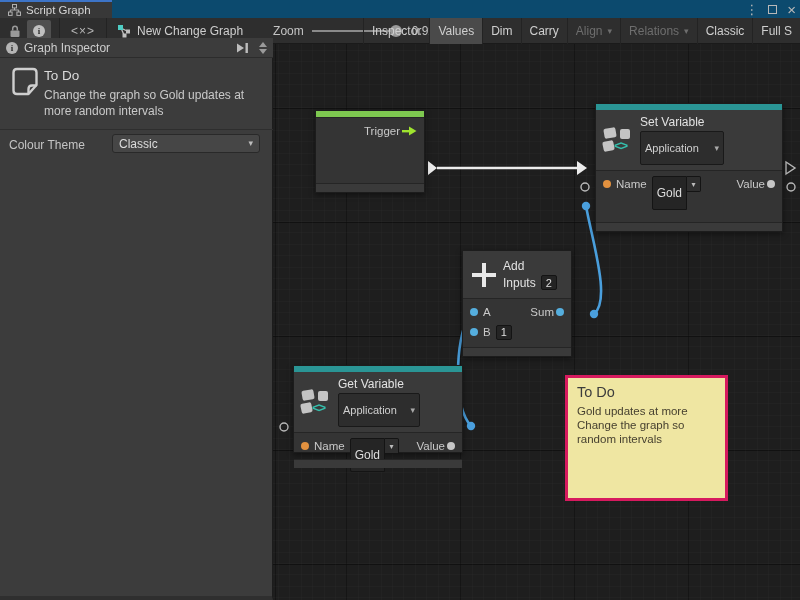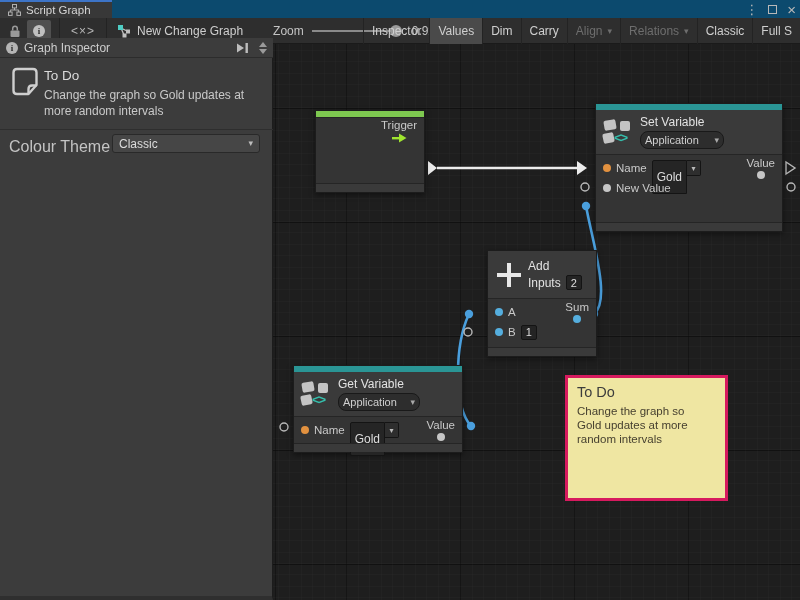--- a/index.html
+++ b/index.html
@@ -41,21 +41,21 @@
     border-bottom:1px solid #2c2c2c; display:flex; align-items:center; gap:6px; padding:0 6px; font-size:12px; }
   .insp-header .spacer { flex:1; }
   .scroll-arrows { display:flex; flex-direction:column; gap:2px; margin-left:4px; }
   .tri-up { width:0; height:0; border-left:4px solid transparent; border-right:4px solid transparent; border-bottom:5px solid #9a9a9a; }
   .tri-down { width:0; height:0; border-left:4px solid transparent; border-right:4px solid transparent; border-top:5px solid #9a9a9a; }
   .insp-note { position:absolute; left:0; top:22px; width:273px; padding:8px 10px 10px 10px;
     border-bottom:1px solid #2e2e2e; min-height:70px; }
   .insp-note-title { position:absolute; left:44px; top:8px; font-size:13.5px; color:#dadada; }
   .insp-note-body { position:absolute; left:44px; top:27px; width:208px; font-size:12px; line-height:1.35; color:#c9c9c9; }
   .theme-row { position:absolute; left:0; top:92px; width:273px; height:30px; }
-  .theme-label { position:absolute; left:9px; top:8px; font-size:16px; color:#c4c4c4; }
+  .theme-label { position:absolute; left:9px; top:8px; font-size:12px; color:#c4c4c4; }
   .theme-select { position:absolute; left:112px; top:4px; width:148px; height:19px; background:#464646;
     border:1px solid #292929; border-radius:3px; display:flex; align-items:center; padding:0 6px;
     font-size:12px; color:#dcdcdc; }
   .theme-select .dd-arrow { margin-left:auto; color:#bdbdbd; }
 
   
   .canvas { position:absolute; left:273px; top:44px; width:527px; height:556px; background:#1e1e1e; overflow:hidden;
     background-image:
       repeating-linear-gradient(to right, rgba(255,255,255,0.016) 0 1px, transparent 1px 11.4px),
       repeating-linear-gradient(to bottom, rgba(255,255,255,0.016) 0 1px, transparent 1px 11.4px),
@@ -69,34 +69,34 @@
     display:flex; flex-direction:column; z-index:2; color:#c9c9c9; }
   .node .colorbar { height:6px; flex:none; }
   .bar-green { background:#7ec850; }
   .bar-teal { background:#2a9595; }
   .node-header { display:flex; align-items:center; gap:7px; padding:5px 7px; background:#3a3a3a; flex:none; }
   .node-title { font-size:12px; color:#e2e2e2; line-height:1.2; }
   .node-sub { font-size:10px; color:#9b9b9b; line-height:1.2; }
   .node-body { border-top:1px solid #252525; flex:1; padding:3px 0; }
   .node-footer { height:9px; background:#3a3a3a; border-top:1px solid #252525; flex:none; }
   .port-row { display:flex; align-items:center; height:20px; padding:0 7px; gap:5px; font-size:11.5px; }
-  .port-row .right { margin-left:auto; display:flex; align-items:center; gap:2px;flex-direction:column; }
+  .port-row .right { margin-left:auto; display:flex; align-items:center; gap:2px; }
   .dot { width:8px; height:8px; border-radius:50%; flex:none; }
   .dot-blue { background:#55aede; }
   .dot-orange { background:#e2913f; }
   .dot-gray { background:#c6c6c6; }
   .valuebox { background:#242424; border:1px solid #141414; border-radius:2px; font-size:11px;
     color:#dedede; padding:0 4px; height:15px; display:flex; align-items:center; }
   .mini-dd { display:flex; align-items:stretch; height:16px; }
   .mini-dd .dd-main { background:#252525; border:1px solid #141414; border-radius:2px 0 0 2px;
     padding:16px 4px; font-size:12px; color:#dedede; display:flex; align-items:center; }
   .mini-dd .dd-btn { background:#2e2e2e; border:1px solid #141414; border-left:none; border-radius:0 2px 2px 0;
     width:14px; display:flex; align-items:center; justify-content:center; color:#bbb; font-size:8px; }
-  .hdr-dd { background:#2d2d2d; border:1px solid #191919; border-radius:8px; height:17px; margin-top:2px;
-    display:flex; align-items:center; padding:8px 4px; font-size:11px; color:#d0d0d0; overflow:hidden; white-space:nowrap; }
+  .hdr-dd { background:#2d2d2d; border:1px solid #191919; border-radius:2px; height:17px; margin-top:2px;
+    display:flex; align-items:center; padding:16px 4px; font-size:11px; color:#d0d0d0; overflow:hidden; white-space:nowrap; }
   .hdr-dd .dd-arrow { margin-left:auto; color:#a9a9a9; padding-left:2px; }
   .clip { overflow:hidden; white-space:nowrap; }
 
   
   .vars-icon { position:relative; width:30px; height:27px; flex:none; }
   .vars-icon .sq { position:absolute; background:#c4c4c4; border-radius:2px; }
   .vars-icon .sq1 { left:1px; top:1px; width:12px; height:10px; transform:rotate(-10deg); }
   .vars-icon .sq2 { left:17px; top:2px; width:10px; height:10px; }
   .vars-icon .sq3 { left:0px; top:14px; width:11px; height:10px; transform:rotate(-12deg); }
   .vars-icon .angle { position:absolute; left:11px; top:11px; color:#35c1ae; font-size:13px; font-weight:bold; letter-spacing:-1px; }
@@ -294,29 +294,25 @@
           <span>Name</span>
           <span class="mini-dd">
             <span class="dd-main">Gold</span>
             <span class="dd-btn">▾</span>
           </span>
           <span class="right">
             <span class="clip" style="max-width:40px">Value</span>
             <span class="dot dot-gray"></span>
           </span>
         </div>
-        <div class="port-row">
-          <span class="dot dot-gray"></span>
-          <span>New Value</span>
-        </div>
       </div>
       <div class="node-footer"></div>
     </div>
 
-    <div class="node" style="left:214px; top:206px; width:110px; height:107px">
+    <div class="node" style="left:189px; top:206px; width:110px; height:107px">
       <div class="node-header" style="padding:8px 9px">
         <span class="plus-icon"></span>
         <div>
           <div class="node-title">Add</div>
           <div style="display:flex; align-items:center; gap:5px; margin-top:2px">
             <span class="node-title">Inputs</span>
             <span class="valuebox">2</span>
           </div>
         </div>
       </div>
@@ -367,19 +363,19 @@
             <span class="clip" style="max-width:40px">Value</span>
             <span class="dot dot-gray"></span>
           </span>
         </div>
       </div>
       <div class="node-footer"></div>
     </div>
 
     <div class="sticky">
       <div class="sticky-title">To Do</div>
+      <div class="sticky-line">Gold updates at more</div>
       <div class="sticky-line">Change the graph so</div>
-      <div class="sticky-line">Gold updates at more</div>
       <div class="sticky-line">random intervals</div>
     </div>
 
   </div>
 </div>
 
 </body></html>

